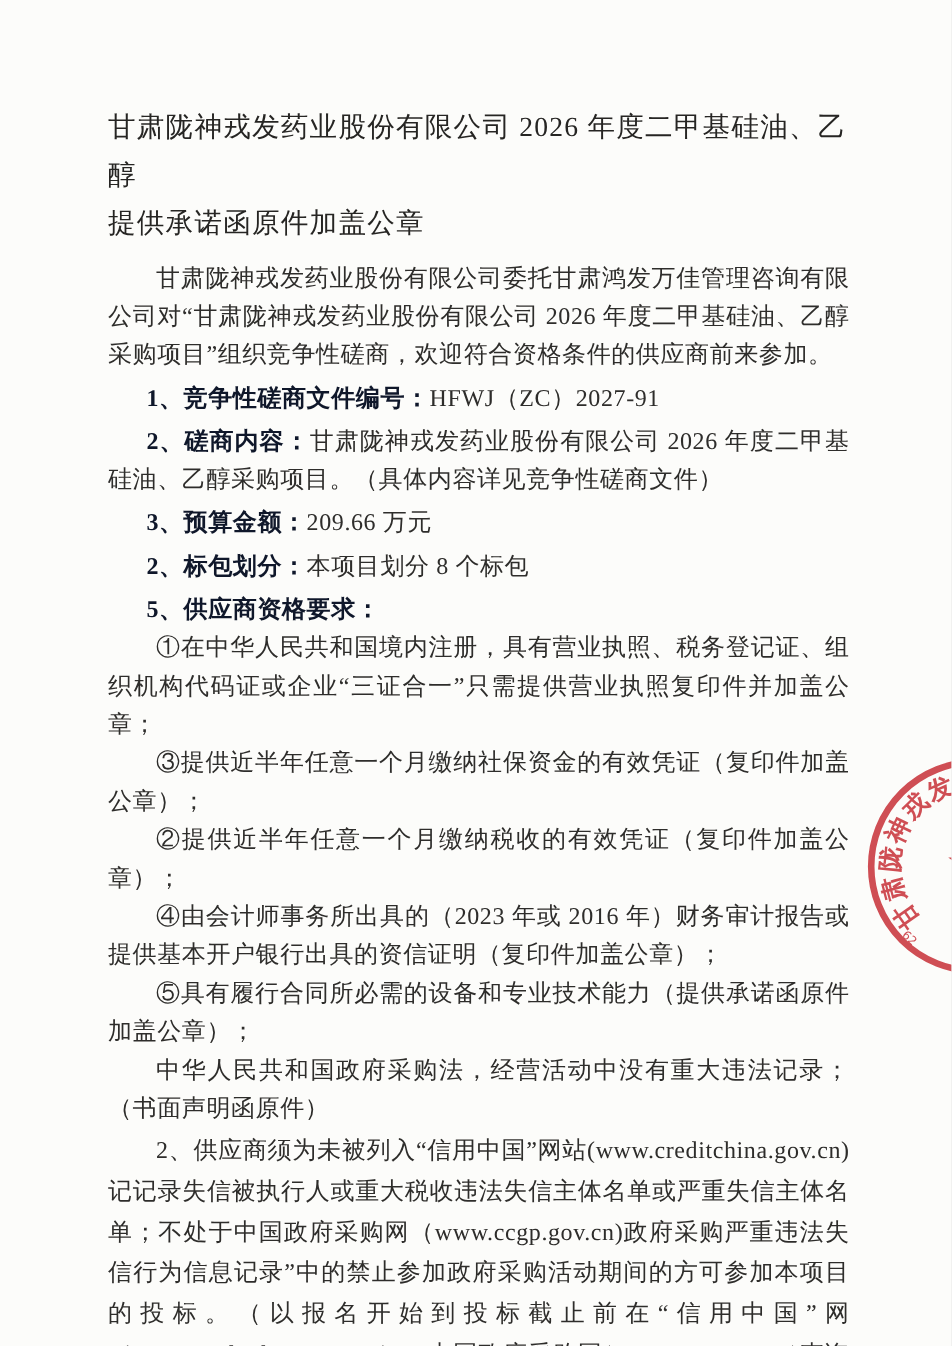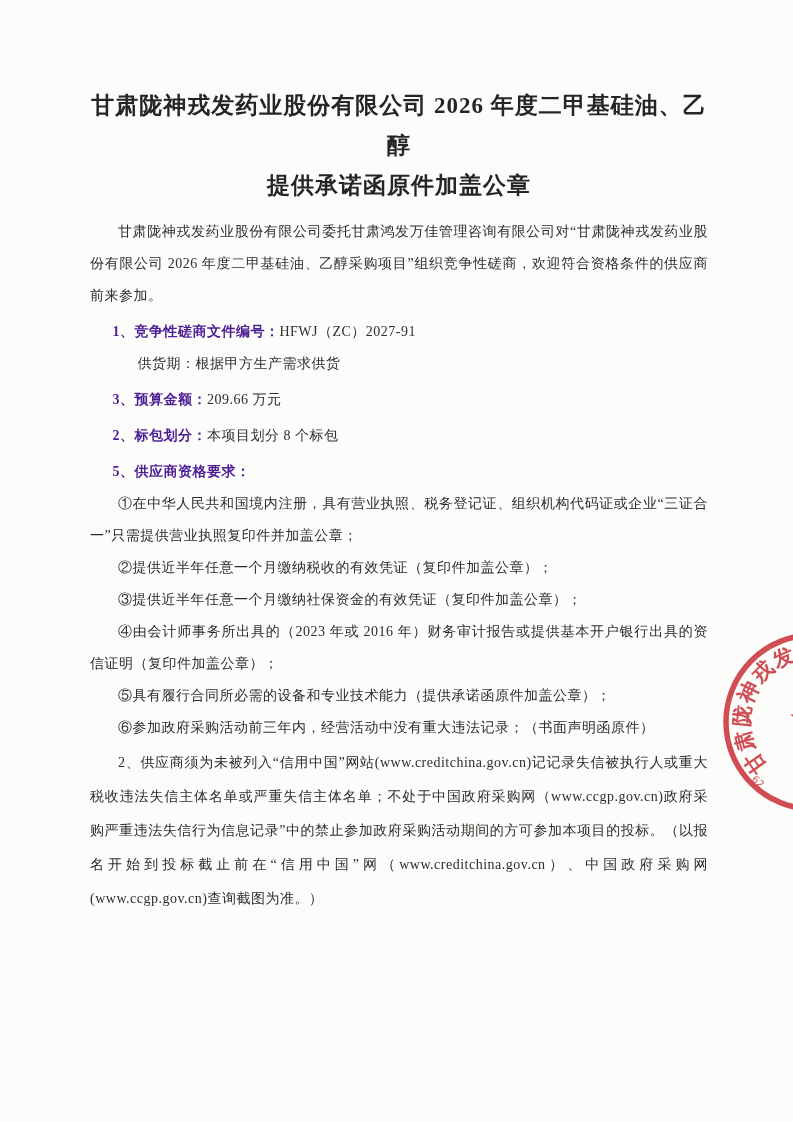--- a/index.html
+++ b/index.html
@@ -14,38 +14,38 @@
     height: 1122px;
     margin: 0 auto;
     background: #fcfcfa;
     color: #2e2d2b;
     overflow: hidden;
     box-sizing: border-box;
     padding: 86px 85px 0 90px;
   }
   .title {
     margin: 0 0 10px 0;
-    text-align: center;
+    text-align: left;
     font-size: 23px;
-    font-weight: 700;
+    font-weight: 400;
     color: #262523;
   }
   .title .tline {
     display: block;
     line-height: 40px;
     letter-spacing: 1px;
   }
   .para {
     margin: 0;
-    font-size: 14px;
+    font-size: 20px;
     line-height: 32px;
     text-align: justify;
     letter-spacing: 0.5px;
   }
-  .para b { font-weight: 700; color: #4c1d95; }
+  .para b { font-weight: 700; color: #0f172a; }
   .p-intro { text-indent: 2em; }
   .p-item  { text-indent: 1.6em; margin-top: 4px; }
   .p-deep  { text-indent: 3.4em; }
   .p-sub   { text-indent: 2em; }
   .loose   { line-height: 34px; margin-top: 2px; }
   .seal {
     position: absolute;
     left: 693px;
     top: 602px;
     pointer-events: none;
@@ -70,41 +70,41 @@
 
   <h1 class="title">
     <span class="tline">甘肃陇神戎发药业股份有限公司 2026 年度二甲基硅油、乙醇</span>
     <span class="tline">提供承诺函原件加盖公章</span>
   </h1>
 
   <p class="para p-intro"><span>甘肃陇神戎发药业股份有限公司委托甘肃鸿发万佳管理咨询有限公司对“甘肃陇神戎发药业股份有限公司 2026 年度二甲基硅油、乙醇采购项目”组织竞争性磋商，欢迎符合资格条件的供应商前来参加。</span></p>
 
   <p class="para p-item"><b>1、竞争性磋商文件编号：</b><span>HFWJ（ZC）2027-91</span></p>
 
+  <p class="para p-item"><b>2、磋商内容：</b><span>甘肃陇神戎发药业股份有限公司 2026 年度二甲基硅油、乙醇采购项目。（具体内容详见竞争性磋商文件）</span></p>
 
-  <p class="para p-deep"><span>供货期：根据甲方生产需求供货</span></p>
 
   <p class="para p-item"><b>3、预算金额：</b><span>209.66 万元</span></p>
 
   <p class="para p-item"><b>2、标包划分：</b><span>本项目划分 8 个标包</span></p>
 
   <p class="para p-item"><b>5、供应商资格要求：</b><span></span></p>
 
 
   <p class="para p-sub"><span>①在中华人民共和国境内注册，具有营业执照、税务登记证、组织机构代码证或企业“三证合一”只需提供营业执照复印件并加盖公章；</span></p>
 
+  <p class="para p-sub"><span>③提供近半年任意一个月缴纳社保资金的有效凭证（复印件加盖公章）；</span></p>
+
   <p class="para p-sub"><span>②提供近半年任意一个月缴纳税收的有效凭证（复印件加盖公章）；</span></p>
-
-  <p class="para p-sub"><span>③提供近半年任意一个月缴纳社保资金的有效凭证（复印件加盖公章）；</span></p>
 
   <p class="para p-sub"><span>④由会计师事务所出具的（2023 年或 2016 年）财务审计报告或提供基本开户银行出具的资信证明（复印件加盖公章）；</span></p>
 
   <p class="para p-sub"><span>⑤具有履行合同所必需的设备和专业技术能力（提供承诺函原件加盖公章）；</span></p>
 
-  <p class="para p-sub"><span>⑥参加政府采购活动前三年内，经营活动中没有重大违法记录；（书面声明函原件）</span></p>
+  <p class="para p-sub"><span>中华人民共和国政府采购法，经营活动中没有重大违法记录；（书面声明函原件）</span></p>
 
   <p class="para p-sub loose"><span>2、供应商须为未被列入“信用中国”网站(www.creditchina.gov.cn)记记录失信被执行人或重大税收违法失信主体名单或严重失信主体名单；不处于中国政府采购网（www.ccgp.gov.cn)政府采购严重违法失信行为信息记录”中的禁止参加政府采购活动期间的方可参加本项目的投标。（以报名开始到投标截止前在“信用中国”网（www.creditchina.gov.cn）、中国政府采购网(www.ccgp.gov.cn)查询截图为准。）</span></p>
 
   <svg class="seal" viewBox="0 0 240 240" width="240" height="240" xmlns="http://www.w3.org/2000/svg">
     <circle cx="120" cy="120" r="87" fill="none" stroke="#c9363d" stroke-width="5.5"></circle>
     <path id="sealArc" d="M 74.75 165.25 A 64 64 0 1 1 165.25 165.25" fill="none"></path>
     <text class="seal-text">
       <textPath href="#sealArc" startOffset="0">甘肃陇神戎发药业股份有限公司</textPath>
     </text>
     <polygon fill="#c9363d" points="120,96 125.6,112.2 142.8,112.6 129.1,123.0 134.1,139.4 120,129.6 105.9,139.4 110.9,123.0 97.2,112.6 114.4,112.2"></polygon>

